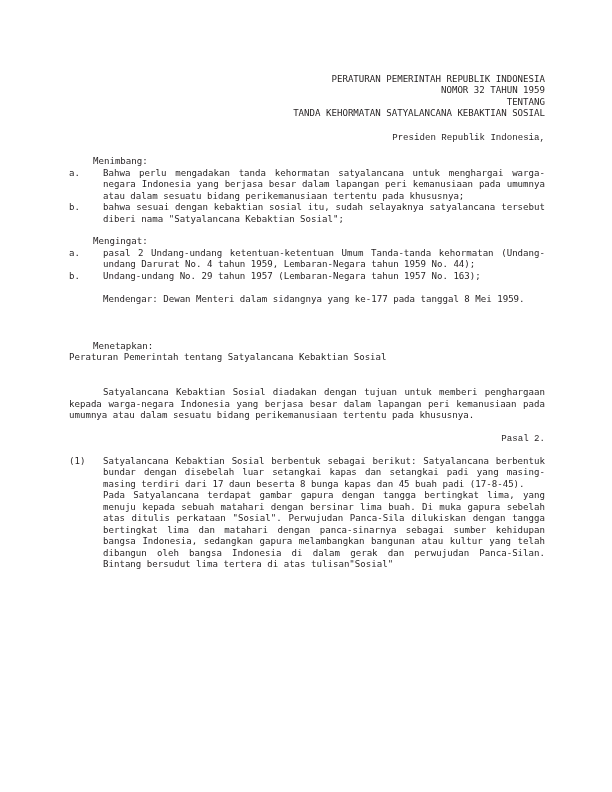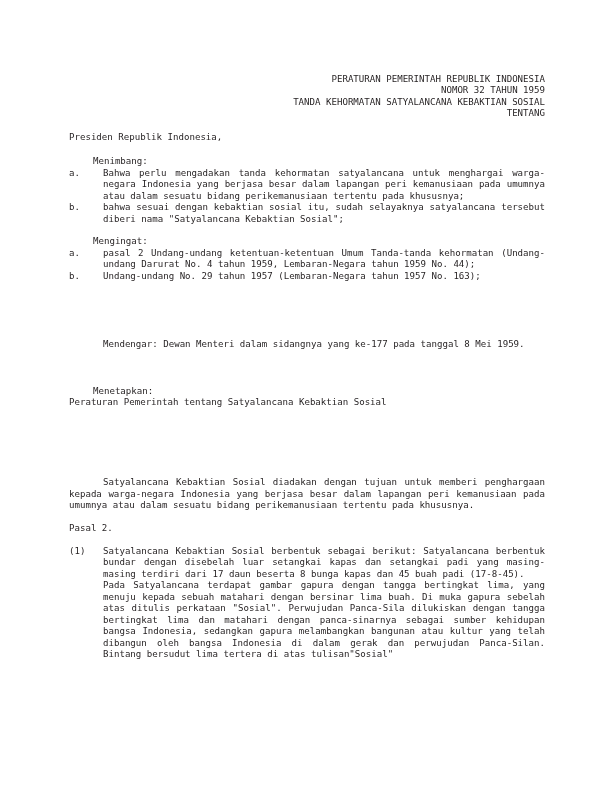--- a/index.html
+++ b/index.html
@@ -29,21 +29,21 @@
   
   .title-block {
     text-align: right;
     margin: 0 0 0 0;
   }
   .title-line { white-space: pre; }
 
   .spacer-12 { height: 12.5px; }
   .spacer-11 { height: 11.4px; }
 
-  .centered { text-align: left; white-space: pre; }
+  .centered { text-align: right; white-space: pre; font-family: Liberation Mono, monospace; }
 
   
   .label { white-space: pre; padding-left: 24px; }
 
   
   .item {
     position: relative;
     padding-left: 34px;
   }
   .item .marker {
@@ -59,35 +59,35 @@
     hyphens: none;
   }
 
   
   .para {
     text-align: justify;
     text-justify: inter-word;
     text-align-last: left;
     hyphens: none;
   }
-  .para.indent { text-indent: 34px; margin-top: 45px; }
+  .para.indent { text-indent: 34px; }
 
   .plain { white-space: pre; }
 </style>
 </head>
 <body>
 
 <div class="page">
   <div class="content">
 
     <div class="title-block">
       <div class="title-line">PERATURAN PEMERINTAH REPUBLIK INDONESIA</div>
       <div class="title-line">NOMOR 32 TAHUN 1959</div>
+      <div class="title-line">TENTANG</div>
       <div class="title-line">TANDA KEHORMATAN SATYALANCANA KEBAKTIAN SOSIAL</div>
-      <div class="title-line">TENTANG</div>
     </div>
 
     <div class="spacer-12"></div>
 
     <div class="centered">Presiden Republik Indonesia,</div>
 
     <div class="spacer-12"></div>
 
     <div class="label">Menimbang:</div>
     <div class="item">

